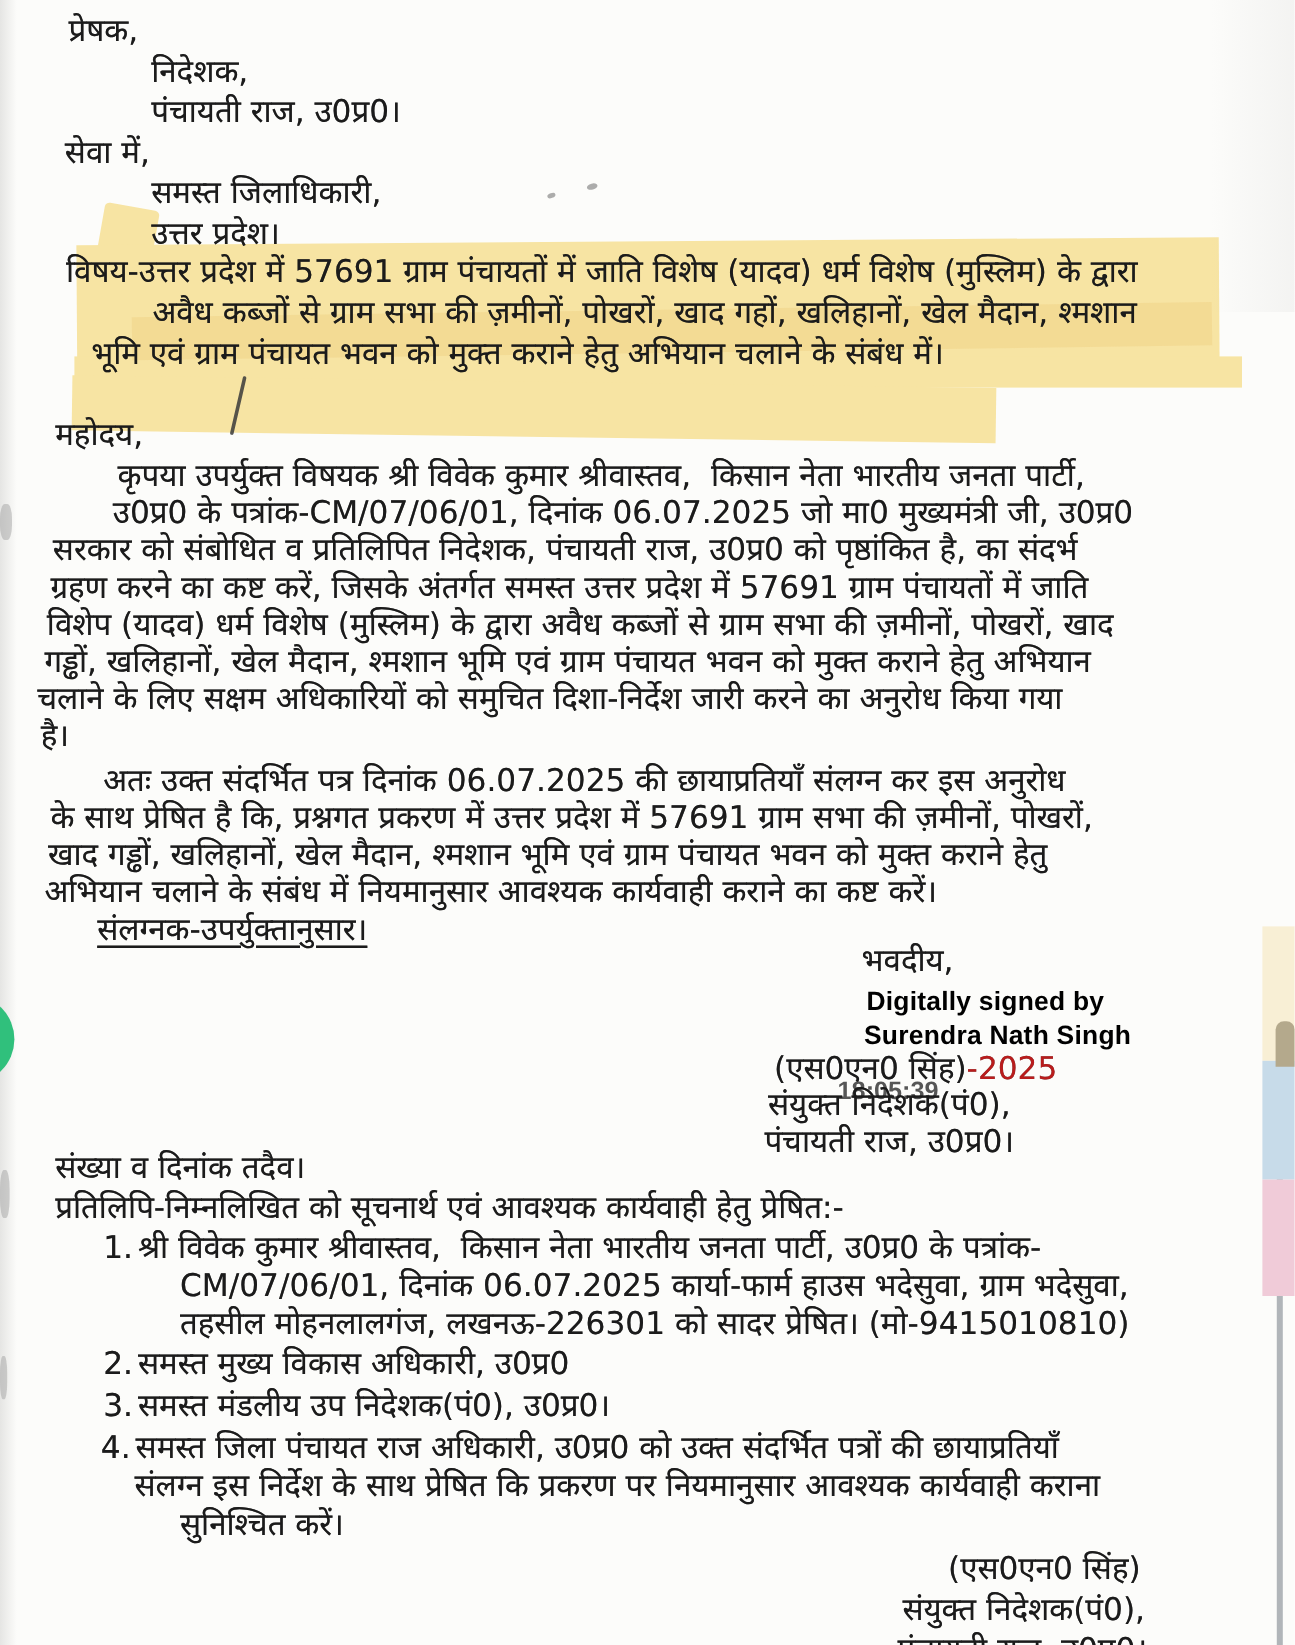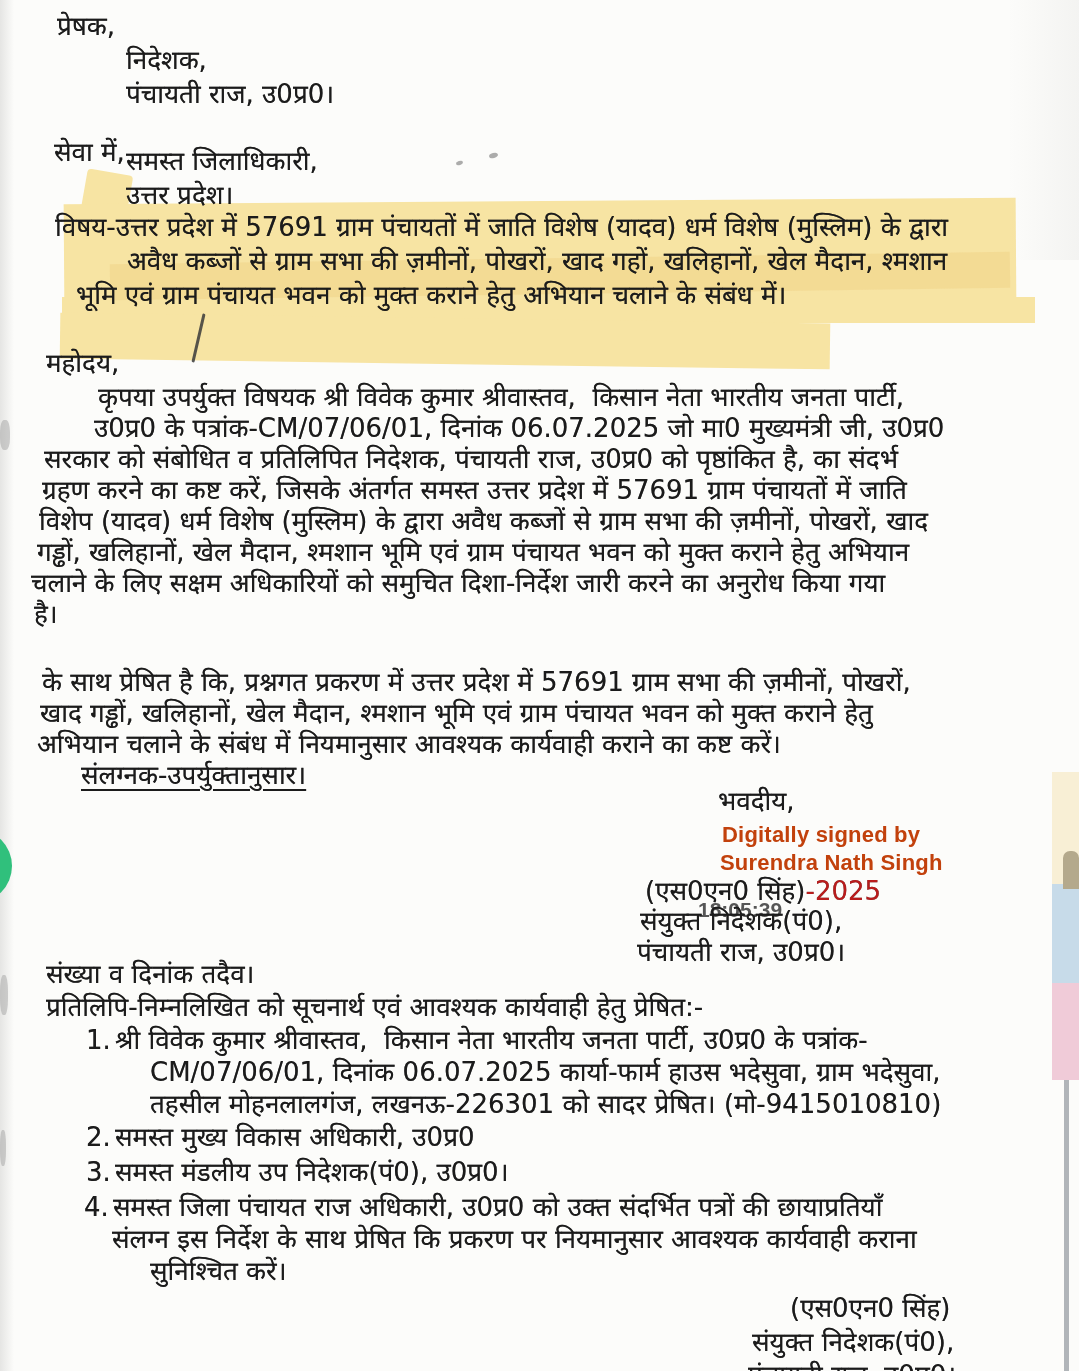--- a/index.html
+++ b/index.html
@@ -11,21 +11,21 @@
   }
   
   .ln{
     position:absolute;white-space:pre;z-index:2;
     font-size:26px;font-weight:400;line-height:1.15;
     text-shadow:0 0 .5px rgba(25,25,25,.65);
   }
   .en{
     font-size:22px;font-weight:600;
     font-family:"Liberation Sans","DejaVu Sans",sans-serif;
-    color:#c2410c;text-shadow:none;letter-spacing:.2px;
+    color:#000000;text-shadow:none;letter-spacing:.2px;
   }
   .frag{color:#b91c1c;}
   .time-frag{
     position:absolute;z-index:1;font-size:21px;font-weight:600;
     font-family:"Liberation Sans","DejaVu Sans",sans-serif;
     color:#3a3a3a;opacity:.85;text-shadow:none;
   }
   .uline{text-decoration:underline;text-decoration-thickness:2px;text-underline-offset:5px;}
   
   .hl{position:absolute;z-index:0;background:#f7e4a3;}
@@ -73,39 +73,40 @@
   <div class="strip strip-cream"></div>
   <div class="strip strip-tan"></div>
   <div class="strip strip-blue"></div>
   <div class="strip strip-pink"></div>
   <div class="green-dot"></div>
 
   <div class="ln" style="left:57px;top:12px;">प्रेषक,</div>
   <div class="ln" style="left:126px;top:46px;">निदेशक,</div>
   <div class="ln" style="left:126px;top:80px;">पंचायती राज, उ0प्र0।</div>
 
-  <div class="ln" style="left:54px;top:114px;margin-top:24px;">सेवा में,</div>
+  <div class="ln" style="left:54px;top:114px;">सेवा में,</div>
   <div class="ln" style="left:126px;top:147px;">समस्त जिलाधिकारी,</div>
   <div class="ln" style="left:126px;top:181px;">उत्तर प्रदेश।</div>
 
   <div class="ln" style="left:55px;top:213px;">विषय-उत्तर प्रदेश में 57691 ग्राम पंचायतों में जाति विशेष (यादव) धर्म विशेष (मुस्लिम) के द्वारा</div>
   <div class="ln" style="left:127px;top:247px;">अवैध कब्जों से ग्राम सभा की ज़मीनों, पोखरों, खाद गहों, खलिहानों, खेल मैदान, श्मशान</div>
   <div class="ln" style="left:76px;top:281px;">भूमि एवं ग्राम पंचायत भवन को मुक्त कराने हेतु अभियान चलाने के संबंध में।</div>
 
   <div class="ln" style="left:46px;top:349px;">महोदय,</div>
 
   <div class="ln" style="left:98px;top:383px;">कृपया उपर्युक्त विषयक श्री विवेक कुमार श्रीवास्तव,  किसान नेता भारतीय जनता पार्टी,</div>
   <div class="ln" style="left:46px;top:414px;margin-left:48px;">उ0प्र0 के पत्रांक-CM/07/06/01, दिनांक 06.07.2025 जो मा0 मुख्यमंत्री जी, उ0प्र0</div>
   <div class="ln" style="left:44px;top:445px;">सरकार को संबोधित व प्रतिलिपित निदेशक, पंचायती राज, उ0प्र0 को पृष्ठांकित है, का संदर्भ</div>
   <div class="ln" style="left:42px;top:476px;text-align:right;">ग्रहण करने का कष्ट करें, जिसके अंतर्गत समस्त उत्तर प्रदेश में 57691 ग्राम पंचायतों में जाति</div>
   <div class="ln" style="left:39px;top:507px;">विशेप (यादव) धर्म विशेष (मुस्लिम) के द्वारा अवैध कब्जों से ग्राम सभा की ज़मीनों, पोखरों, खाद</div>
   <div class="ln" style="left:37px;top:538px;">गड्ढों, खलिहानों, खेल मैदान, श्मशान भूमि एवं ग्राम पंचायत भवन को मुक्त कराने हेतु अभियान</div>
   <div class="ln" style="left:31px;top:569px;">चलाने के लिए सक्षम अधिकारियों को समुचित दिशा-निर्देश जारी करने का अनुरोध किया गया</div>
   <div class="ln" style="left:34px;top:600px;">है।</div>
 
+  <div class="ln" style="left:86px;top:637px;">अतः उक्त संदर्भित पत्र दिनांक 06.07.2025 की छायाप्रतियाँ संलग्न कर इस अनुरोध</div>
   <div class="ln" style="left:42px;top:668px;">के साथ प्रेषित है कि, प्रश्नगत प्रकरण में उत्तर प्रदेश में 57691 ग्राम सभा की ज़मीनों, पोखरों,</div>
   <div class="ln" style="left:40px;top:699px;">खाद गड्ढों, खलिहानों, खेल मैदान, श्मशान भूमि एवं ग्राम पंचायत भवन को मुक्त कराने हेतु</div>
   <div class="ln" style="left:37px;top:730px;">अभियान चलाने के संबंध में नियमानुसार आवश्यक कार्यवाही कराने का कष्ट करें।</div>
   <div class="ln uline" style="left:37px;top:761px;margin-left:44px;">संलग्नक-उपर्युक्तानुसार।</div>
 
   <div class="ln" style="left:718px;top:787px;">भवदीय,</div>
   <div class="ln en" style="left:722px;top:822px;">Digitally signed by</div>
   <div class="ln en" style="left:720px;top:850px;">Surendra Nath Singh</div>
   <div class="time-frag" style="left:698px;top:898px;">18:05:39</div>
   <div class="ln" style="left:645px;top:877px;"><span>(एस0एन0 सिंह)</span><span class="frag">-2025</span></div>

